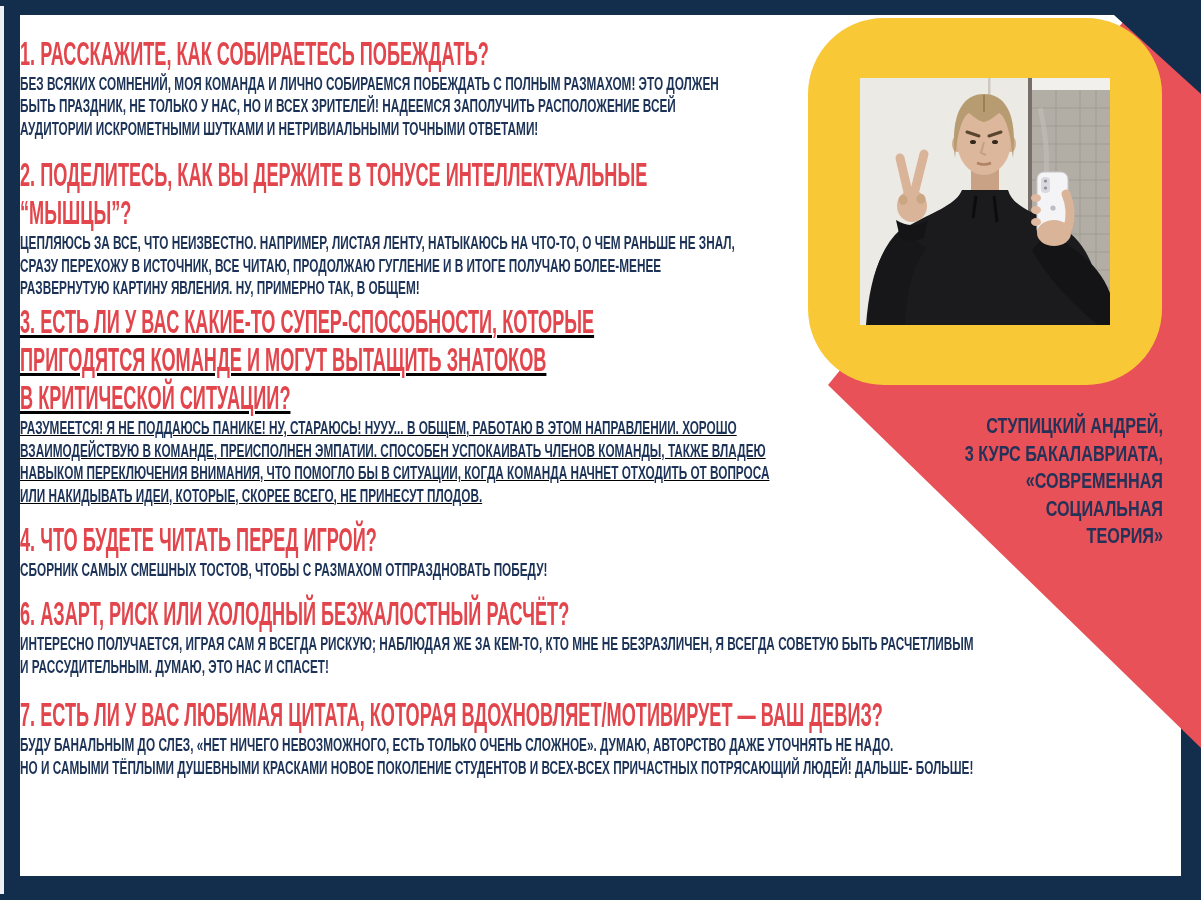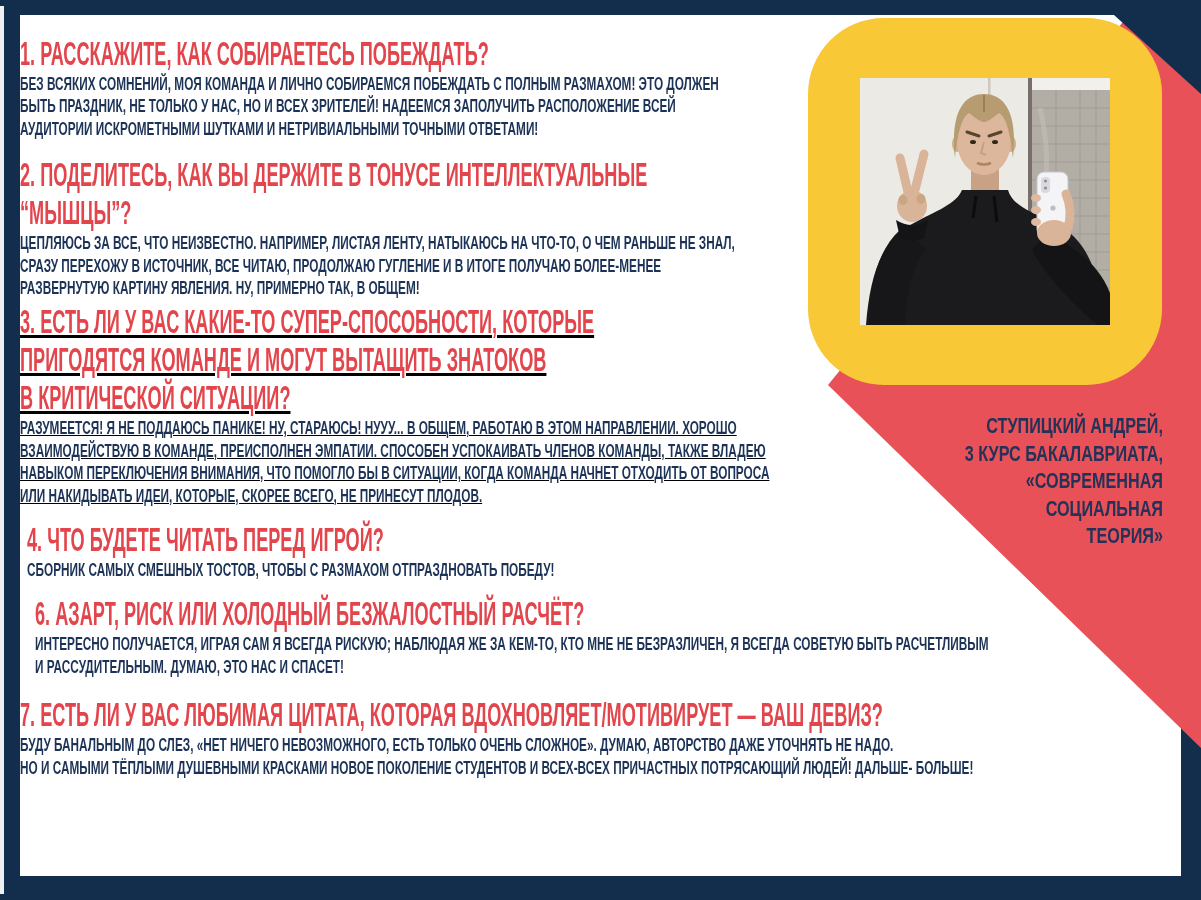--- a/index.html
+++ b/index.html
@@ -28,23 +28,23 @@
     transform: scaleX(0.55); transform-origin: 0 0;
   }
   .a {
     font-size: 19px; line-height: 22.4px; color: #1c3357;
     margin-left: 58px; margin-top: 3px; width: 2200px;
     transform: scaleX(0.62); transform-origin: 0 0;
   }
   .s1 { padding-top: 20px; }
   .s2 { padding-top: 16px; }
   .s3 { padding-top: 4px; text-decoration: underline; }
-  .s4 { padding-top: 14px; margin-left: 7px; }
+  .s4 { padding-top: 14px; }
   .s5 { padding-top: 16px; }
-  .s6 { padding-top: 14px; margin-left: 15px; }
+  .s6 { padding-top: 14px; }
   .s7 { padding-top: 18px; }
 
   .shapes {
     position: absolute; left: 0; top: 0; width: 1201px; height: 900px;
     z-index: 2; pointer-events: none;
   }
 
   .frame {
     position: absolute; left: 808px; top: 18px; width: 354px; height: 367px;
     background: #f9c837; border-radius: 76px; z-index: 3;

